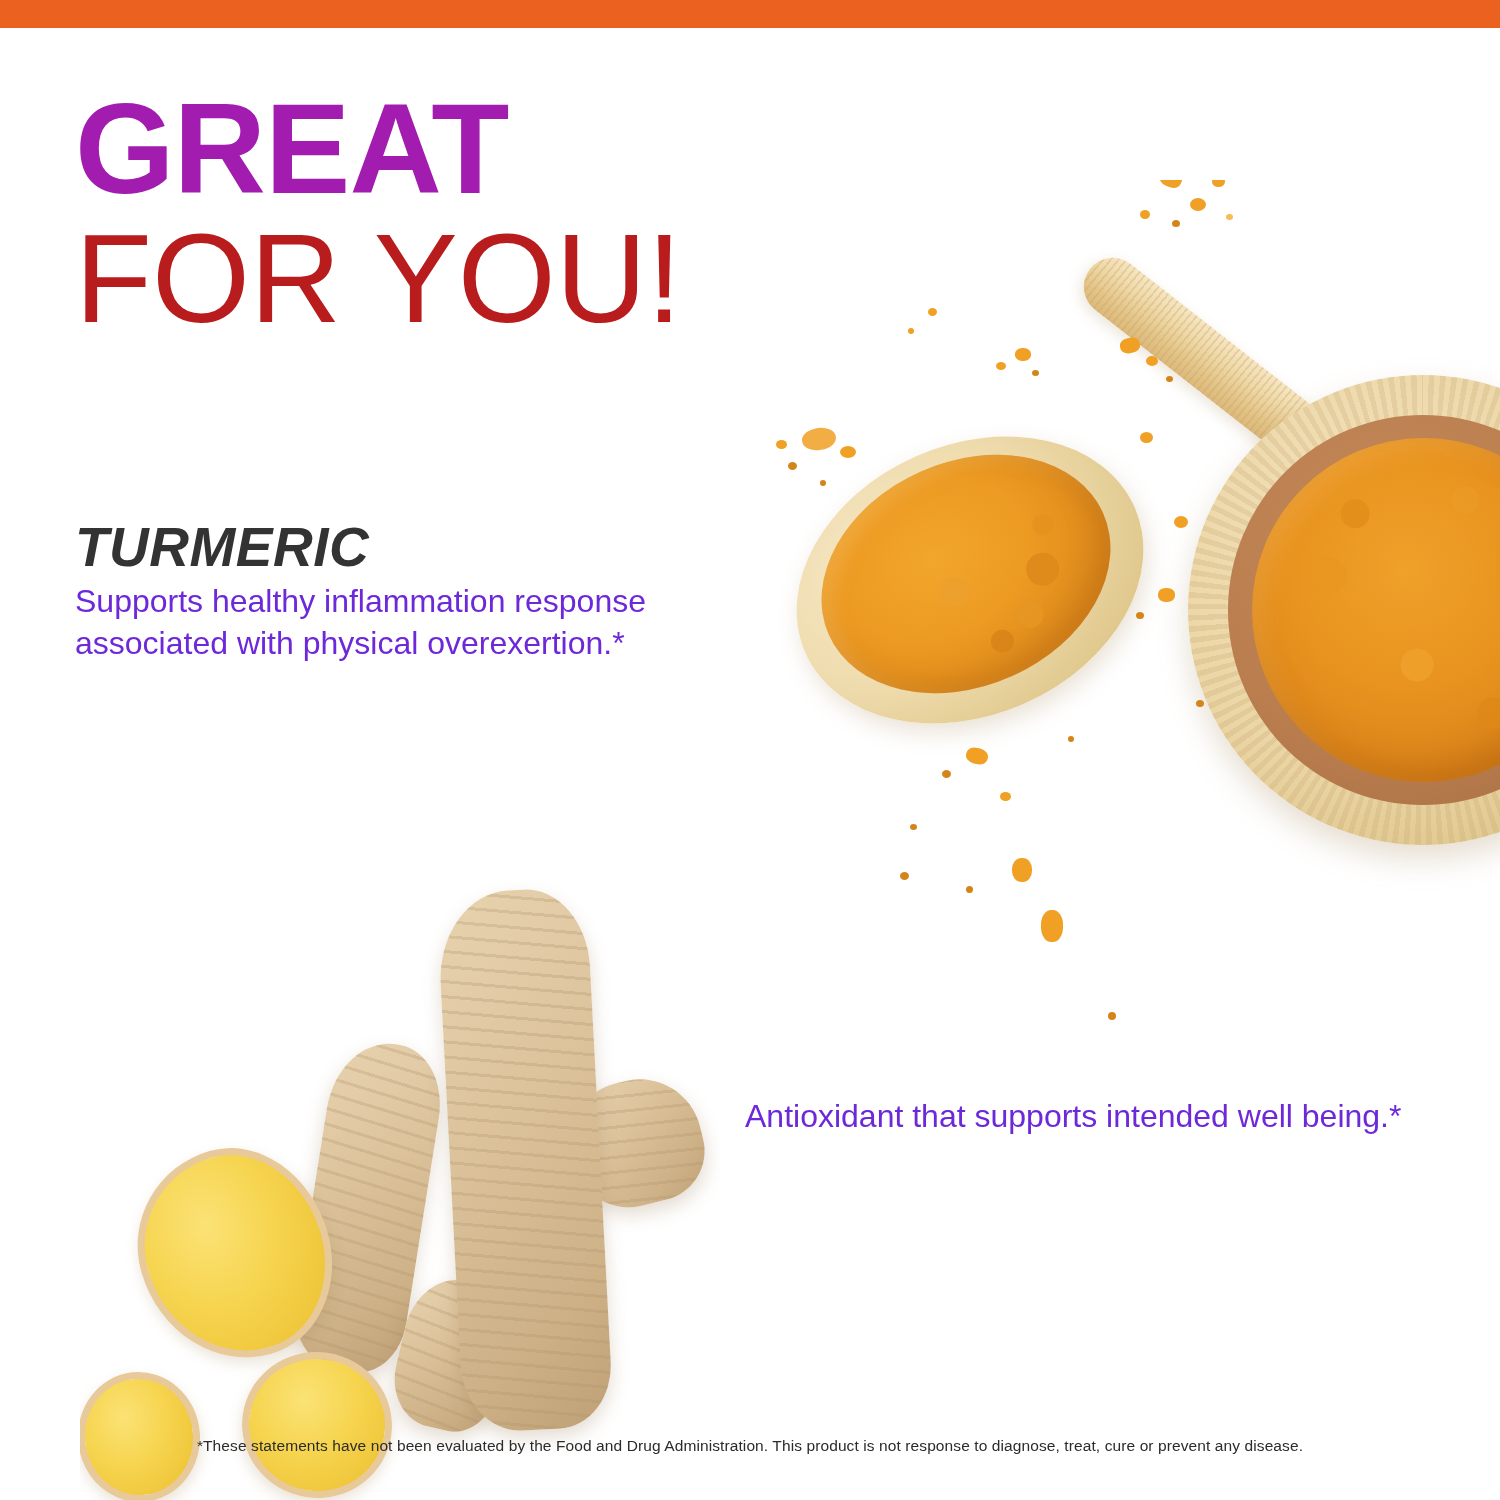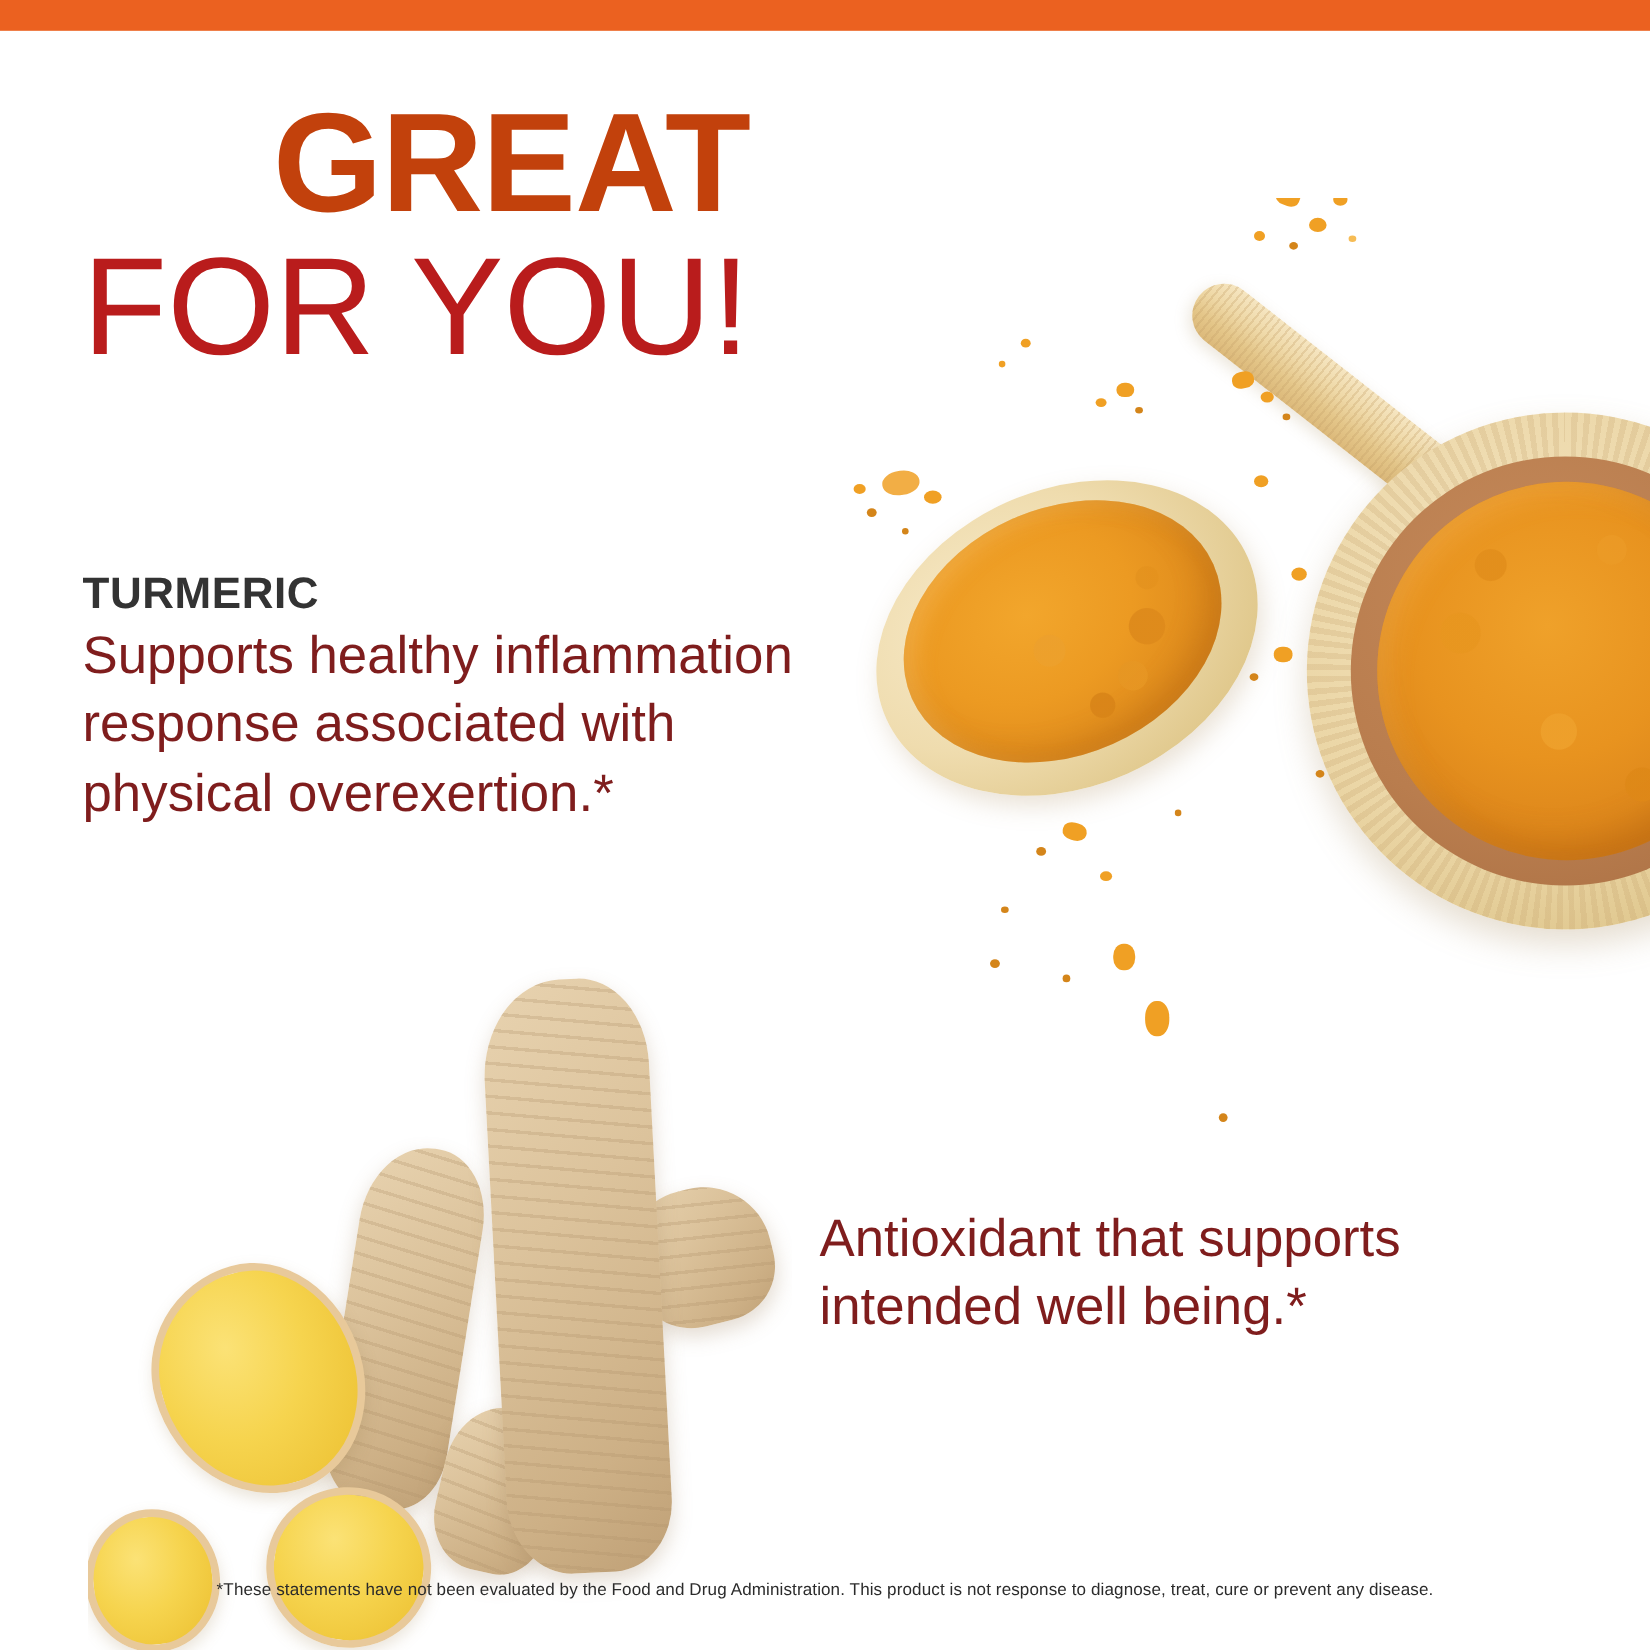--- a/index.html
+++ b/index.html
@@ -15,35 +15,35 @@
   
   .top-bar {
     position:absolute; top:0; left:0; width:1500px; height:28px;
     background:#EB6120;
   }
 
   
   .headline { position:absolute; left:75px; top:88px; z-index:40; }
   .headline .line1 {
     font-size:128px; font-weight:700; letter-spacing:-1px;
-    color:#c2410c; line-height:0.96; display:block;text-align:right;
+    color:#a21caf; line-height:0.96; display:block;
   }
   .headline .line2 {
     font-size:126px; font-weight:300; letter-spacing:0px;
     color:#b91c1c; line-height:1.02; display:block; margin-top:4px;
   }
 
   
   .ing-block { position:absolute; z-index:40; }
   .ing-title {
-    font-size:40px; font-weight:700; color:#333333;
-    letter-spacing:0.5px; line-height:1.0; display:block;
+    font-size:55px; font-weight:700; color:#333333;
+    letter-spacing:0.5px; line-height:1.0; display:block;font-style:italic;
   }
   .ing-desc {
-    font-size:48px; font-weight:300; color:#7f1d1d;
+    font-size:32px; font-weight:300; color:#6d28d9;
     line-height:1.30; display:block; margin-top:6px;
   }
   #turmeric-block { left:75px; top:520px; width:680px; }
   #ginger-block  { left:745px; top:1090px; width:680px; }
 
   
   .disclaimer {
     position:absolute; left:0; top:1437px; width:1500px;
     text-align:center; font-size:15.5px; font-weight:400;
     color:#2B2B2B; letter-spacing:0.1px; z-index:60;

